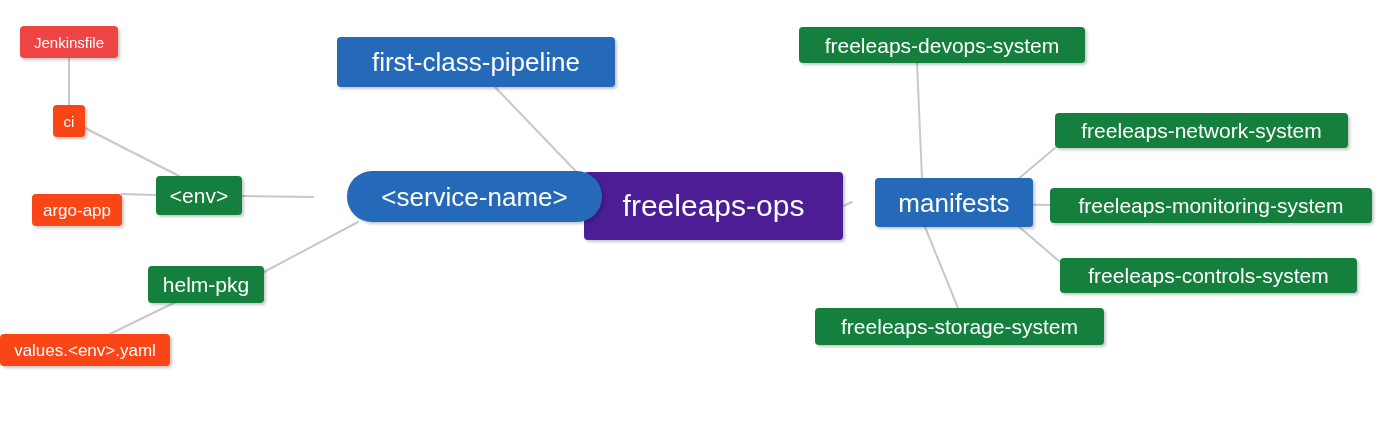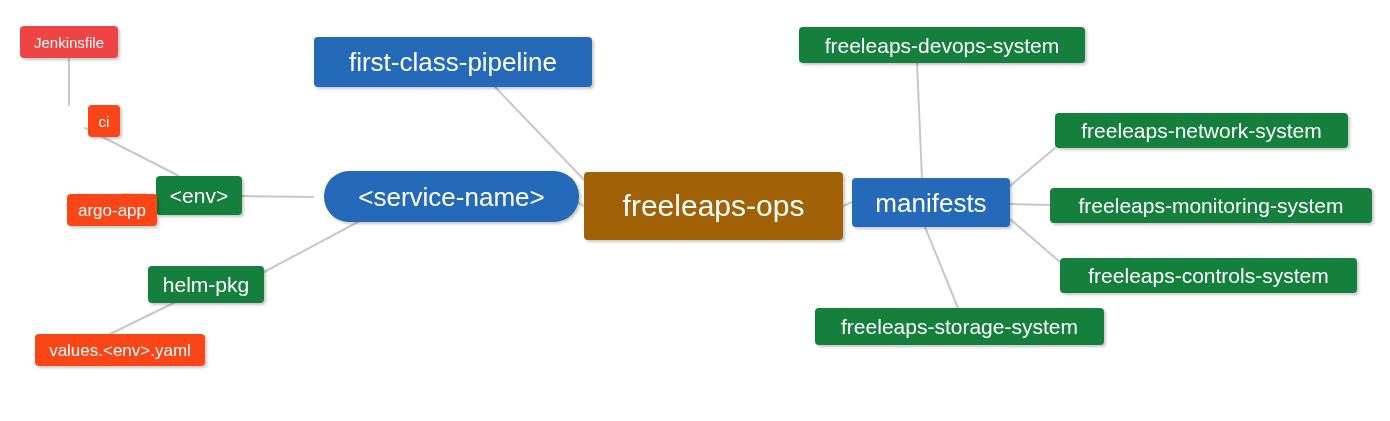--- a/index.html
+++ b/index.html
@@ -33,36 +33,36 @@
     box-sizing: border-box;
     border-radius: 4px;
     color: #ffffff;
     white-space: nowrap;
     line-height: 1;
     box-shadow: 2px 2px 3px rgba(0,0,0,0.22);
     z-index: 2;
     padding: 0 10px;
   }
   .node-root {
-    background: #a16207;
+    background: #4c1d95;
     font-size: 30px;
     text-align: right;
   }
   .node-blue {
     background: #2569b9;
+    margin-left: 23px;
   }
   .node-green {
     background: #15803d;
   }
   .node-orange {
     background: #ef4444;
   }
   .node-red {
     background: #fa4616;
-    margin-left: 35px;
   }
 </style>
 </head>
 <body>
 
 <div id="canvas">
   <svg id="edge-layer" viewBox="0 0 1390 421" width="1390" height="421" xmlns="http://www.w3.org/2000/svg">
       <line x1="584" y1="206" x2="568" y2="197" stroke="#c8c8c8" stroke-width="2" stroke-linecap="round"></line>
       <line x1="588" y1="184" x2="495" y2="87" stroke="#c8c8c8" stroke-width="2" stroke-linecap="round"></line>
       <line x1="843" y1="206" x2="852" y2="202" stroke="#c8c8c8" stroke-width="2" stroke-linecap="round"></line>

